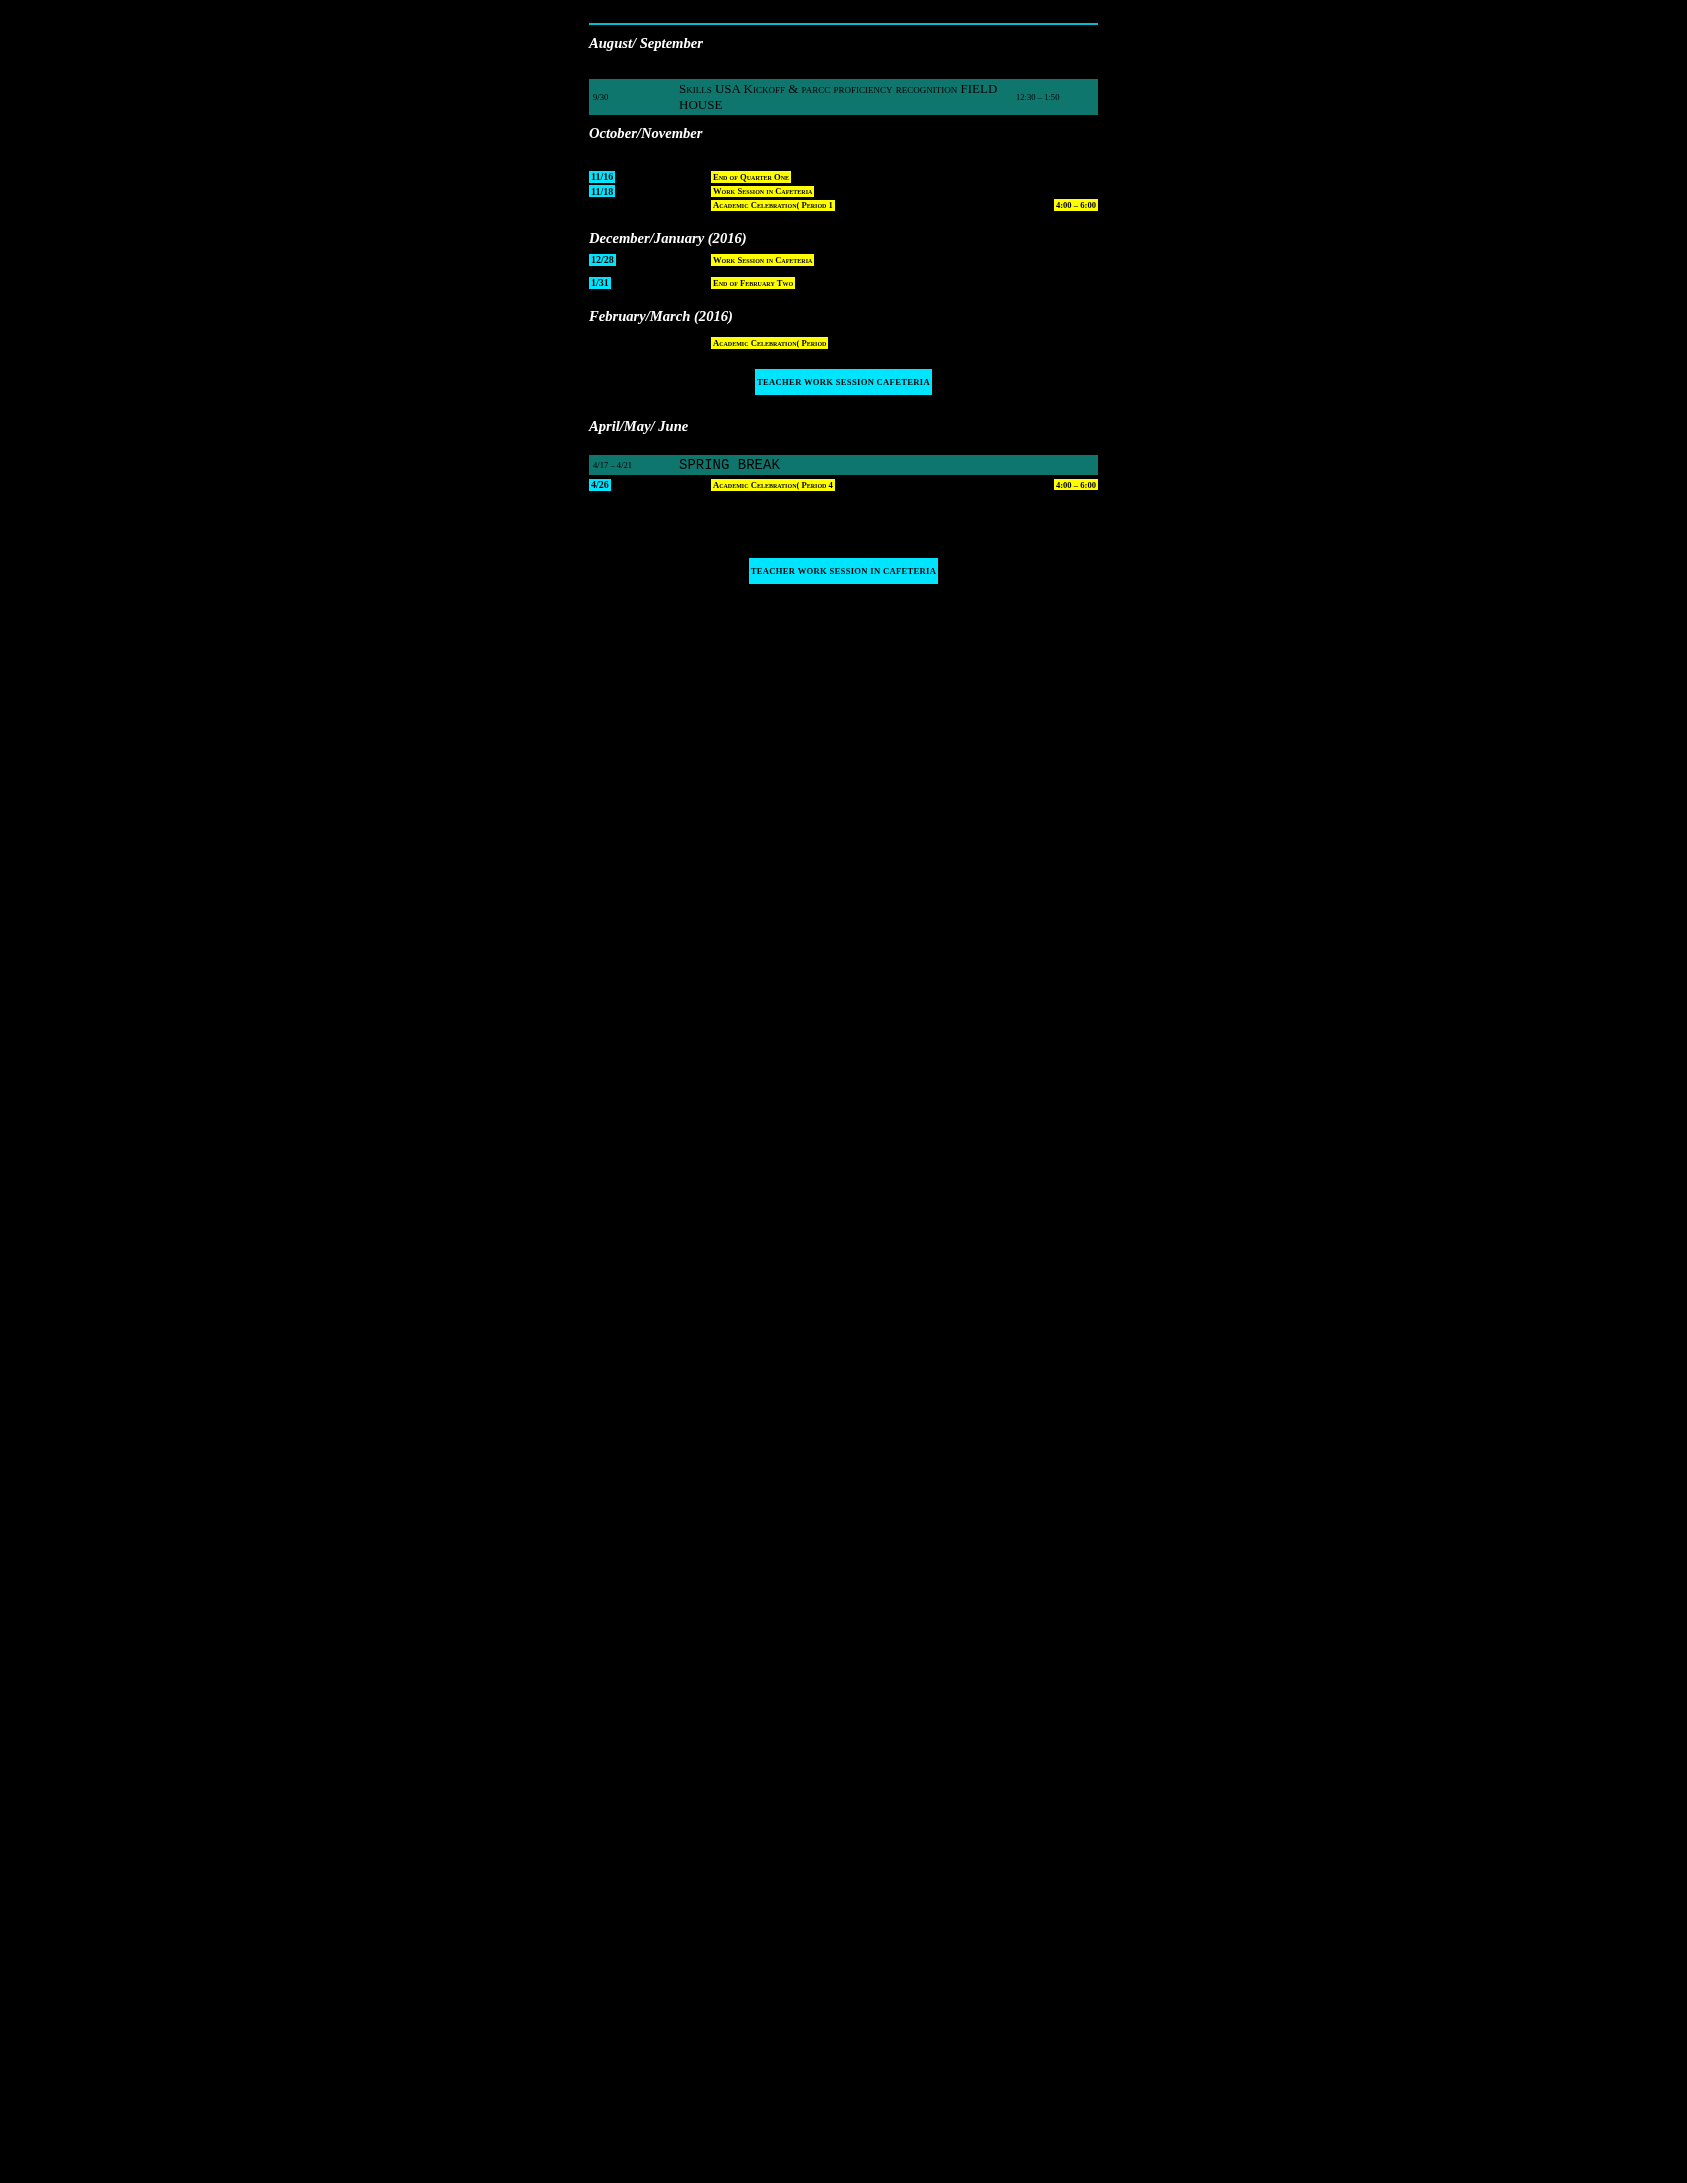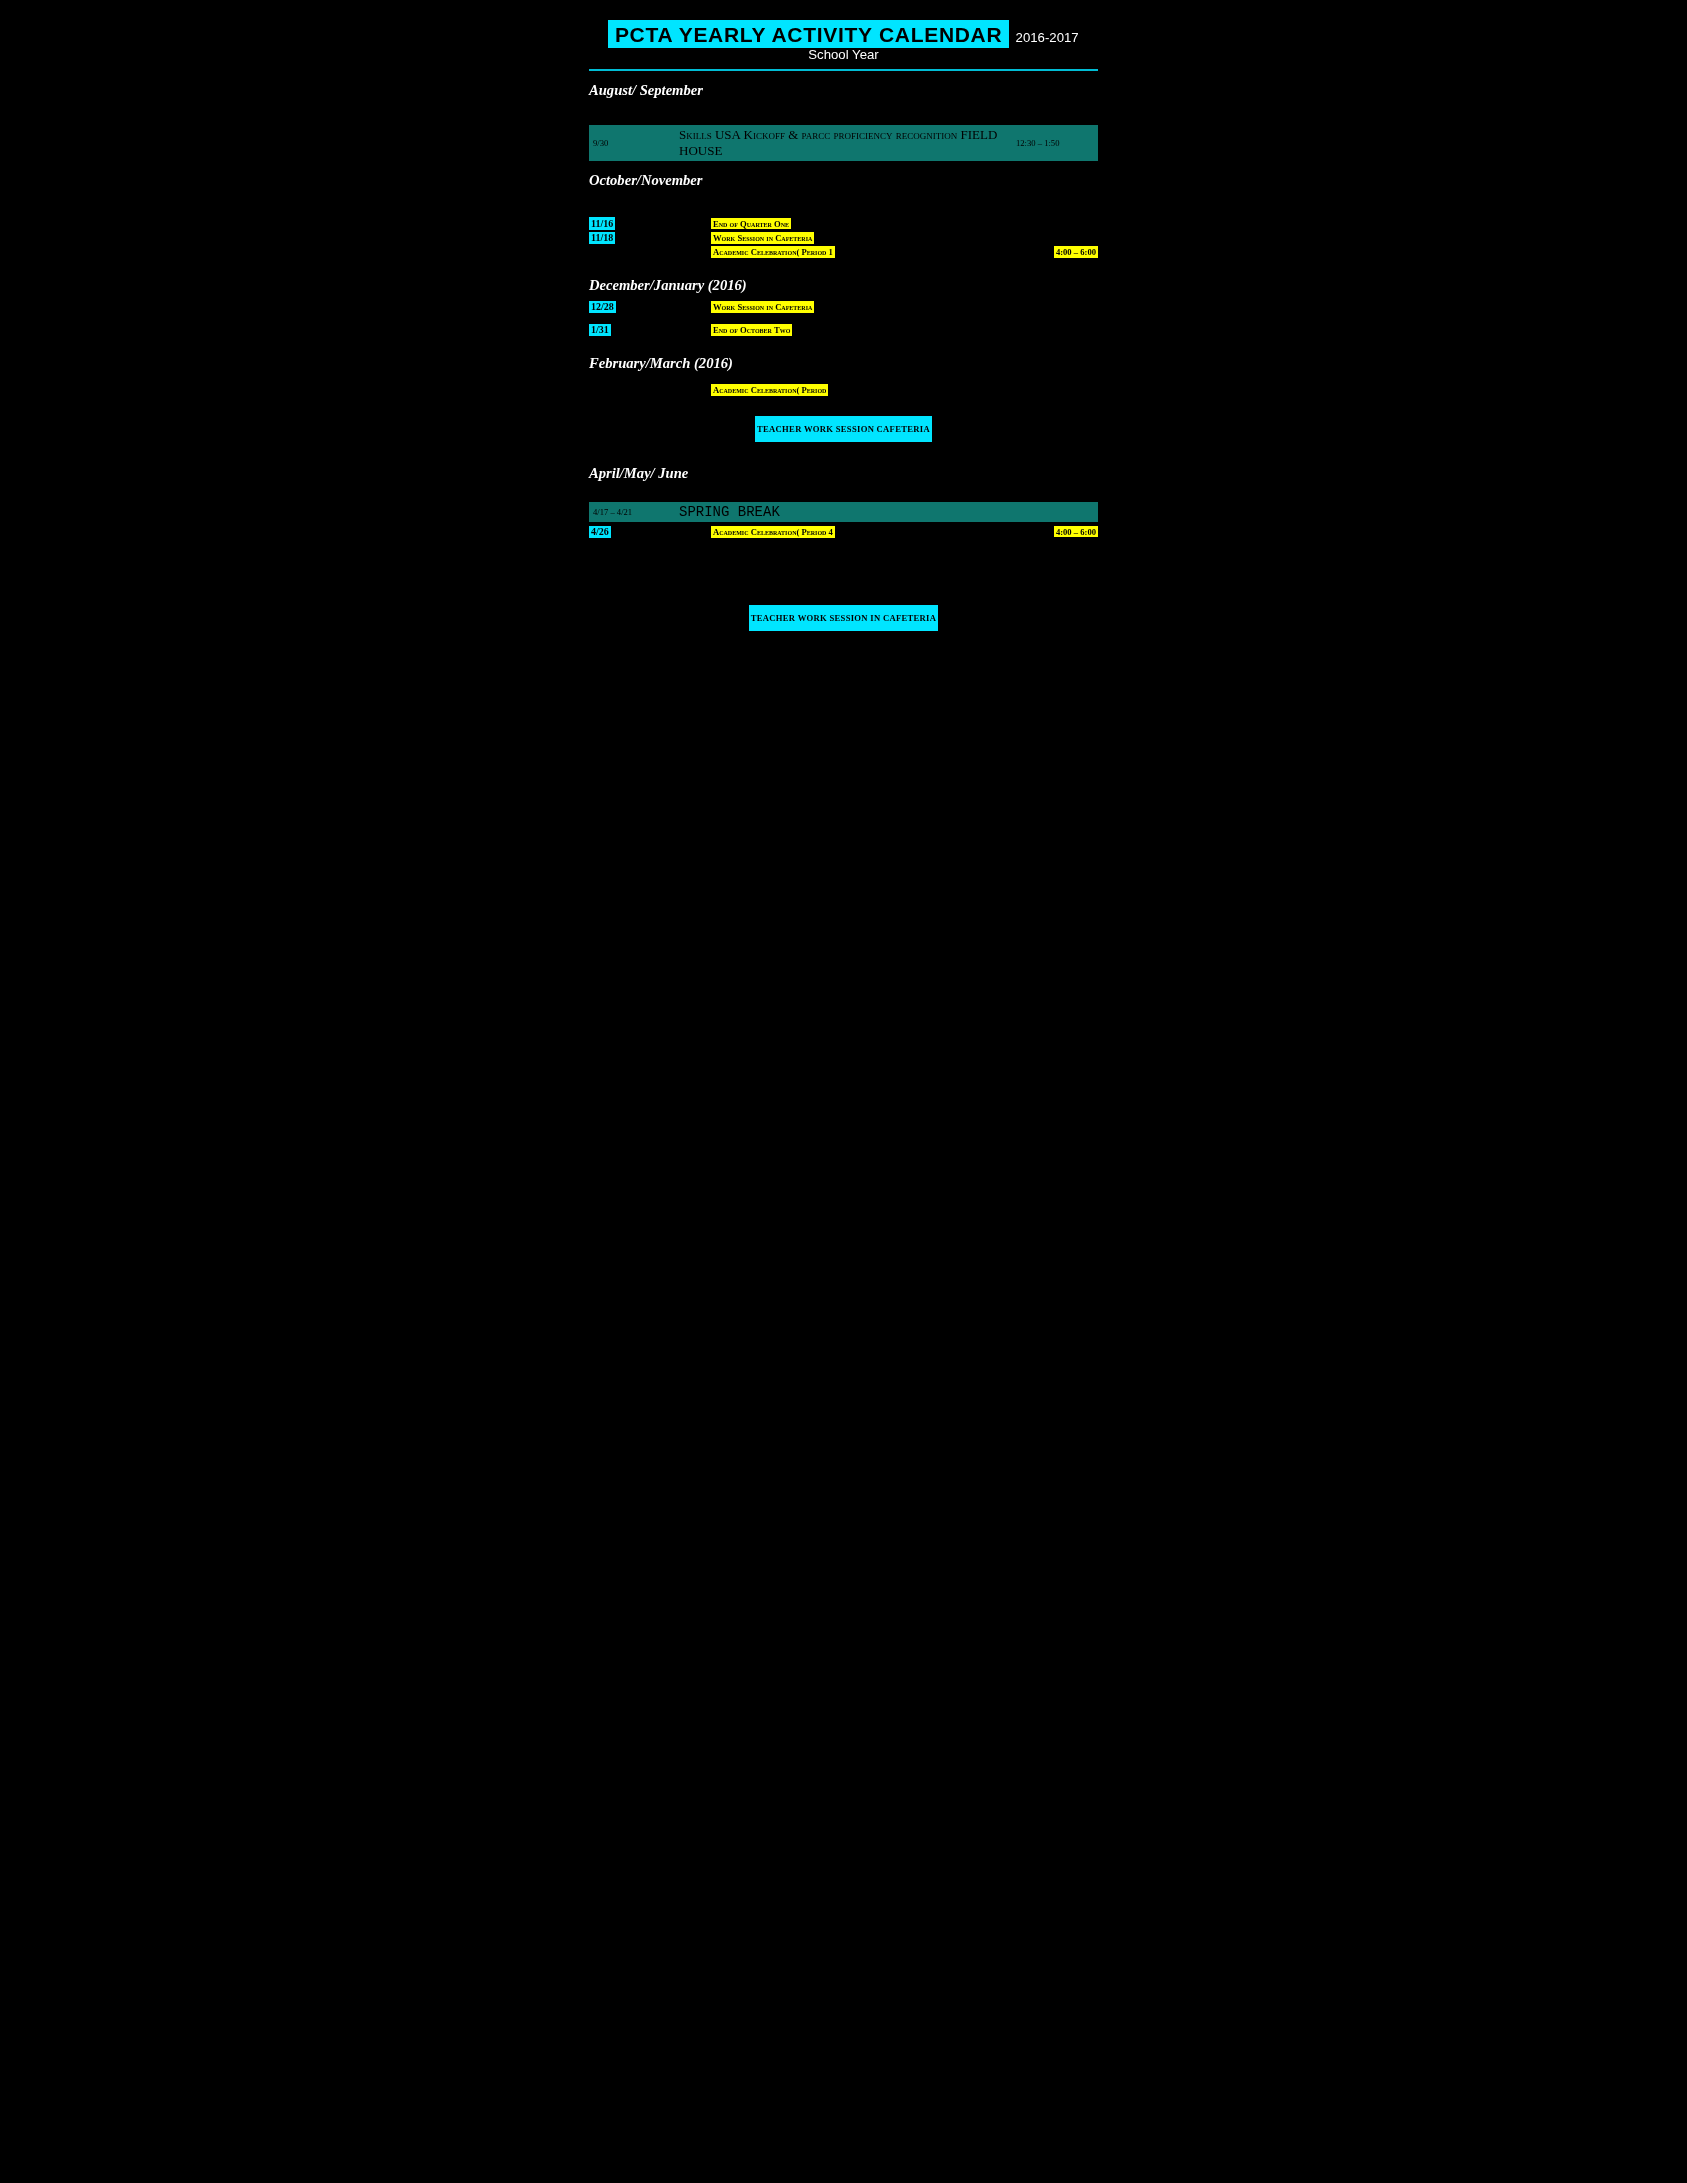--- a/index.html
+++ b/index.html
@@ -162,24 +162,20 @@
 
     .col-date { width: 86px; }
     .col-desc { width: auto; }
     .col-time { width: 86px; }
   </style>
 </head>
 <body>
 
 <div class="page">
 
-  <div class="title-container">
-    <span class="title-highlight">PCTA YEARLY ACTIVITY CALENDAR</span>
-    <span class="title-subtitle">2016-2017 School Year</span>
-  </div>
   <div class="title-line"></div>
 
   <div class="section-heading">
     <span>August/ September</span>
   </div>
 
   <div class="spacer"></div>
   <div class="spacer"></div>
   <div class="spacer"></div>
 
@@ -247,21 +243,21 @@
     <div class="time-cell"></div>
   </div>
 
   <div class="spacer"></div>
 
   <div class="event-row">
     <div class="date-cell">
       <span class="date-cyan">1/31</span>
     </div>
     <div class="desc-cell">
-      <span class="event-yellow">End of October Two</span>
+      <span class="event-yellow">End of February Two</span>
     </div>
     <div class="time-cell"></div>
   </div>
 
   <div class="spacer"></div>
 
   <div class="section-heading">
     <span>February/March (2016)</span>
   </div>
 

